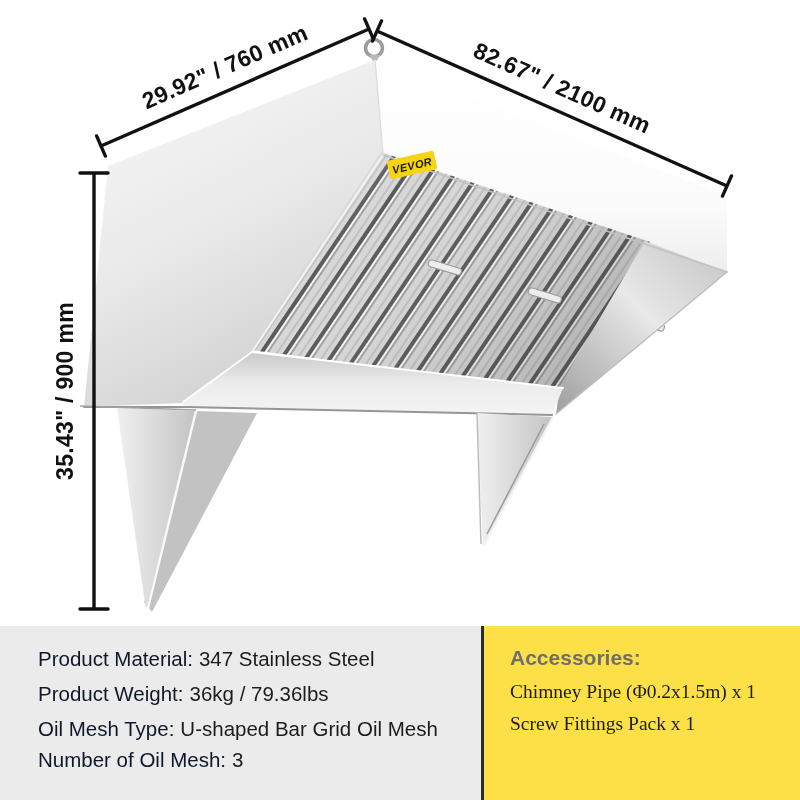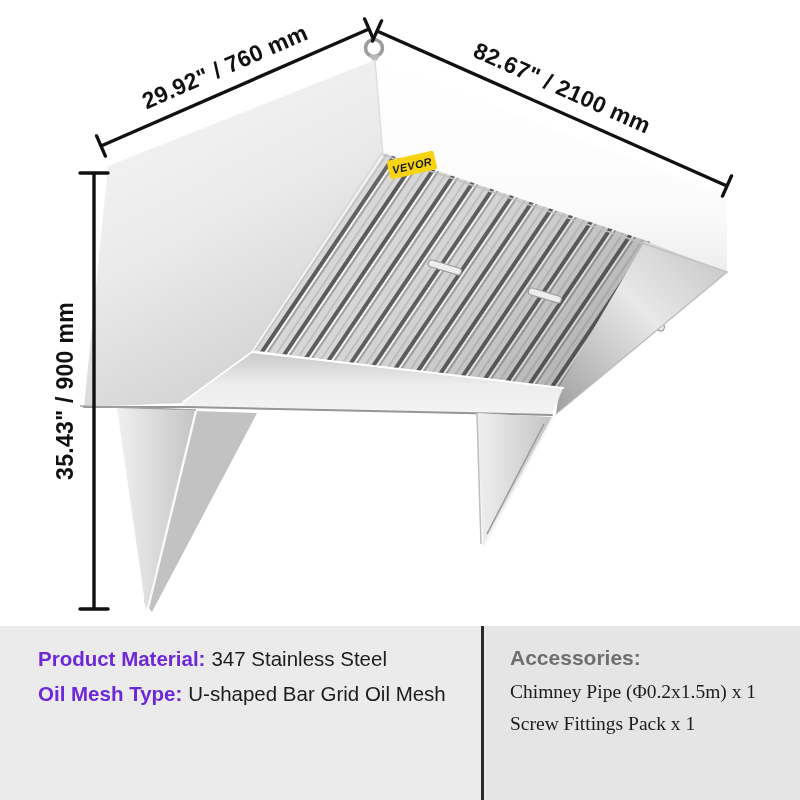--- a/index.html
+++ b/index.html
@@ -46,30 +46,30 @@
     box-sizing: border-box;
     background: #ebebeb;
     padding: 21px 10px 0 38px;
   }
   .spec-row {
     font-size: 20.5px;
     color: #1c1c1c;
     margin-bottom: 11px;
     white-space: nowrap;
   }
-  .spec-row:nth-child(3) { margin-bottom: 7px; text-align: right; }
+  .spec-row:nth-child(3) { margin-bottom: 7px; }
   .spec-label {
-    font-weight: bold;
-    color: #6d28d9;
+    font-weight: normal;
+    color: #0f172a;
     margin-right: 6px;
   }
   .panel-right {
     flex: 1;
     box-sizing: border-box;
-    background: #e5e5e5;
+    background: #fde047;
     border-left: 3px solid #2b2b2b;
     padding: 20px 8px 0 26px;
   }
   .acc-title {
     font-size: 21px;
     font-weight: bold;
     color: #6e6e6e;
     margin-bottom: 11px;
   }
   .acc-item {
@@ -185,21 +185,27 @@
     <text class="dim-text" x="559" y="95" text-anchor="middle" transform="rotate(24 559 95)">82.67" / 2100 mm</text>
     <text class="dim-text" x="66" y="398" text-anchor="middle" transform="rotate(-90 66 391)">35.43" / 900 mm</text>
   </svg>
 
   <div class="panels">
     <div class="panel-left">
       <div class="spec-row">
         <span class="spec-label">Product Material:</span><span class="spec-value">347 Stainless Steel</span>
       </div>
       <div class="spec-row">
+        <span class="spec-label">Product Weight:</span><span class="spec-value">36kg / 79.36lbs</span>
+      </div>
+      <div class="spec-row">
         <span class="spec-label">Oil Mesh Type:</span><span class="spec-value">U-shaped Bar Grid Oil Mesh</span>
+      </div>
+      <div class="spec-row">
+        <span class="spec-label">Number of Oil Mesh:</span><span class="spec-value">3</span>
       </div>
     </div>
     <div class="panel-right">
       <div class="acc-title">Accessories:</div>
       <div class="acc-item">Chimney Pipe (Φ0.2x1.5m) x 1</div>
       <div class="acc-item">Screw Fittings Pack x 1</div>
     </div>
   </div>
 </div>
 

